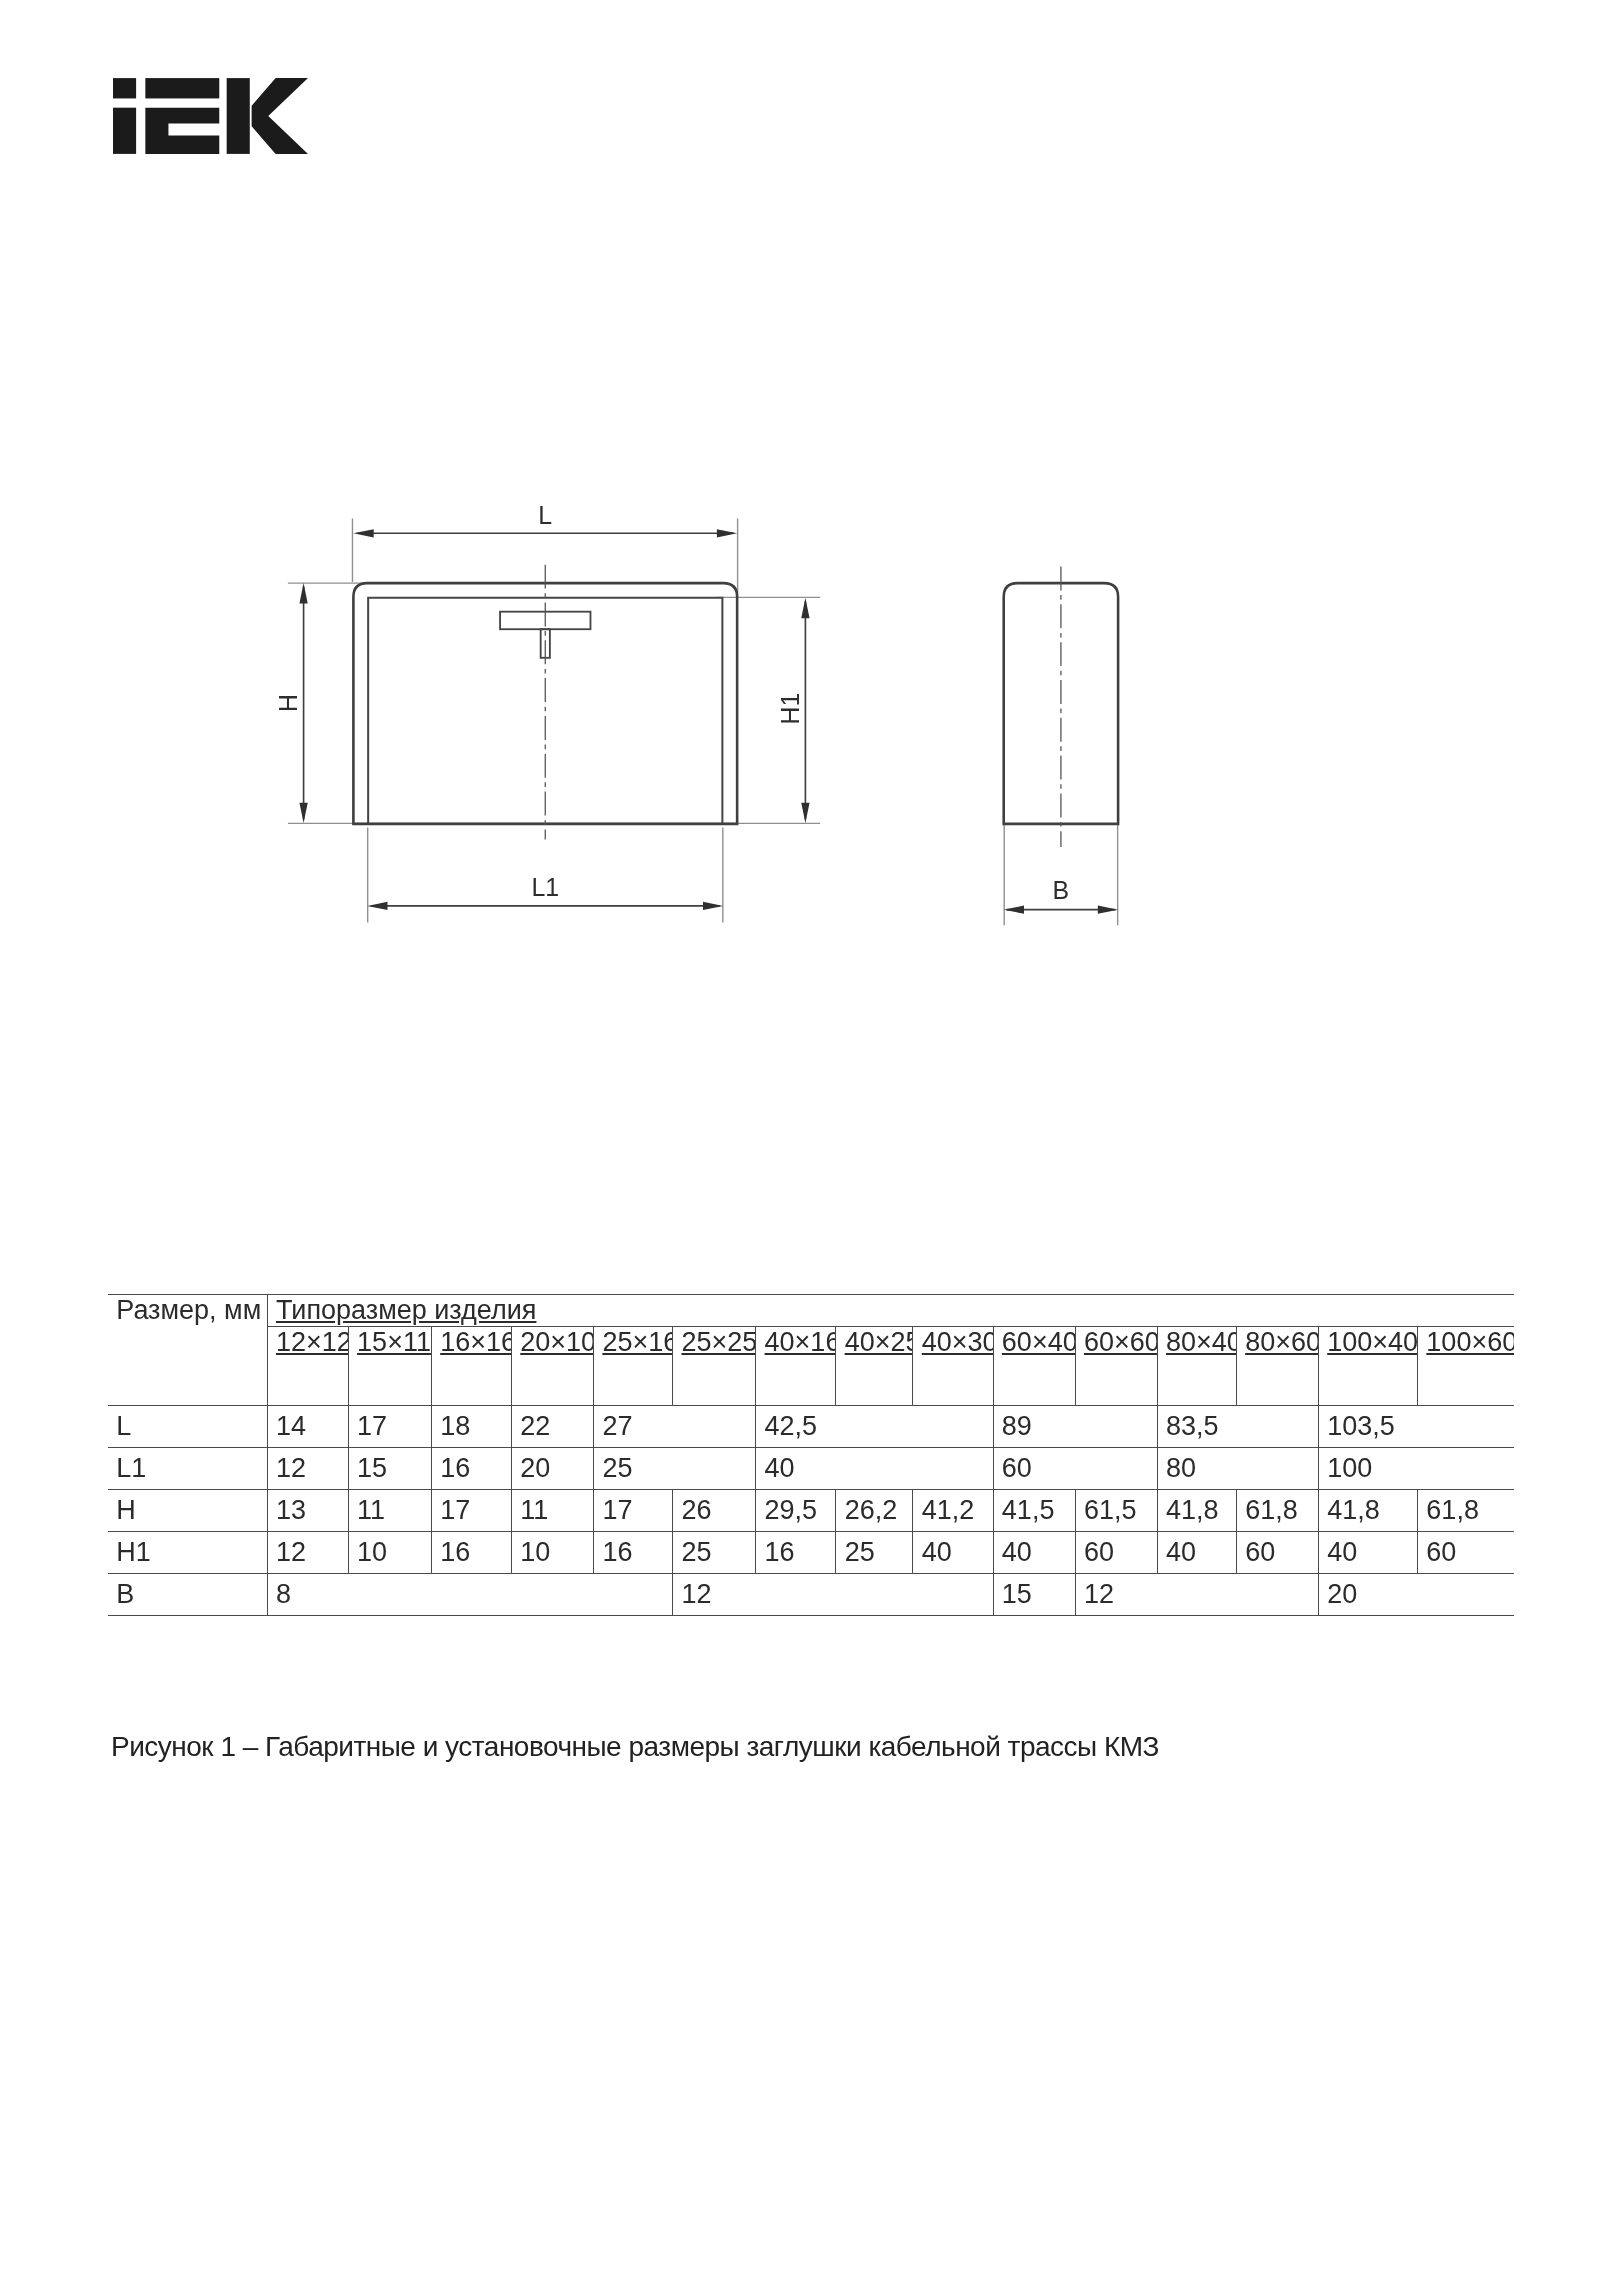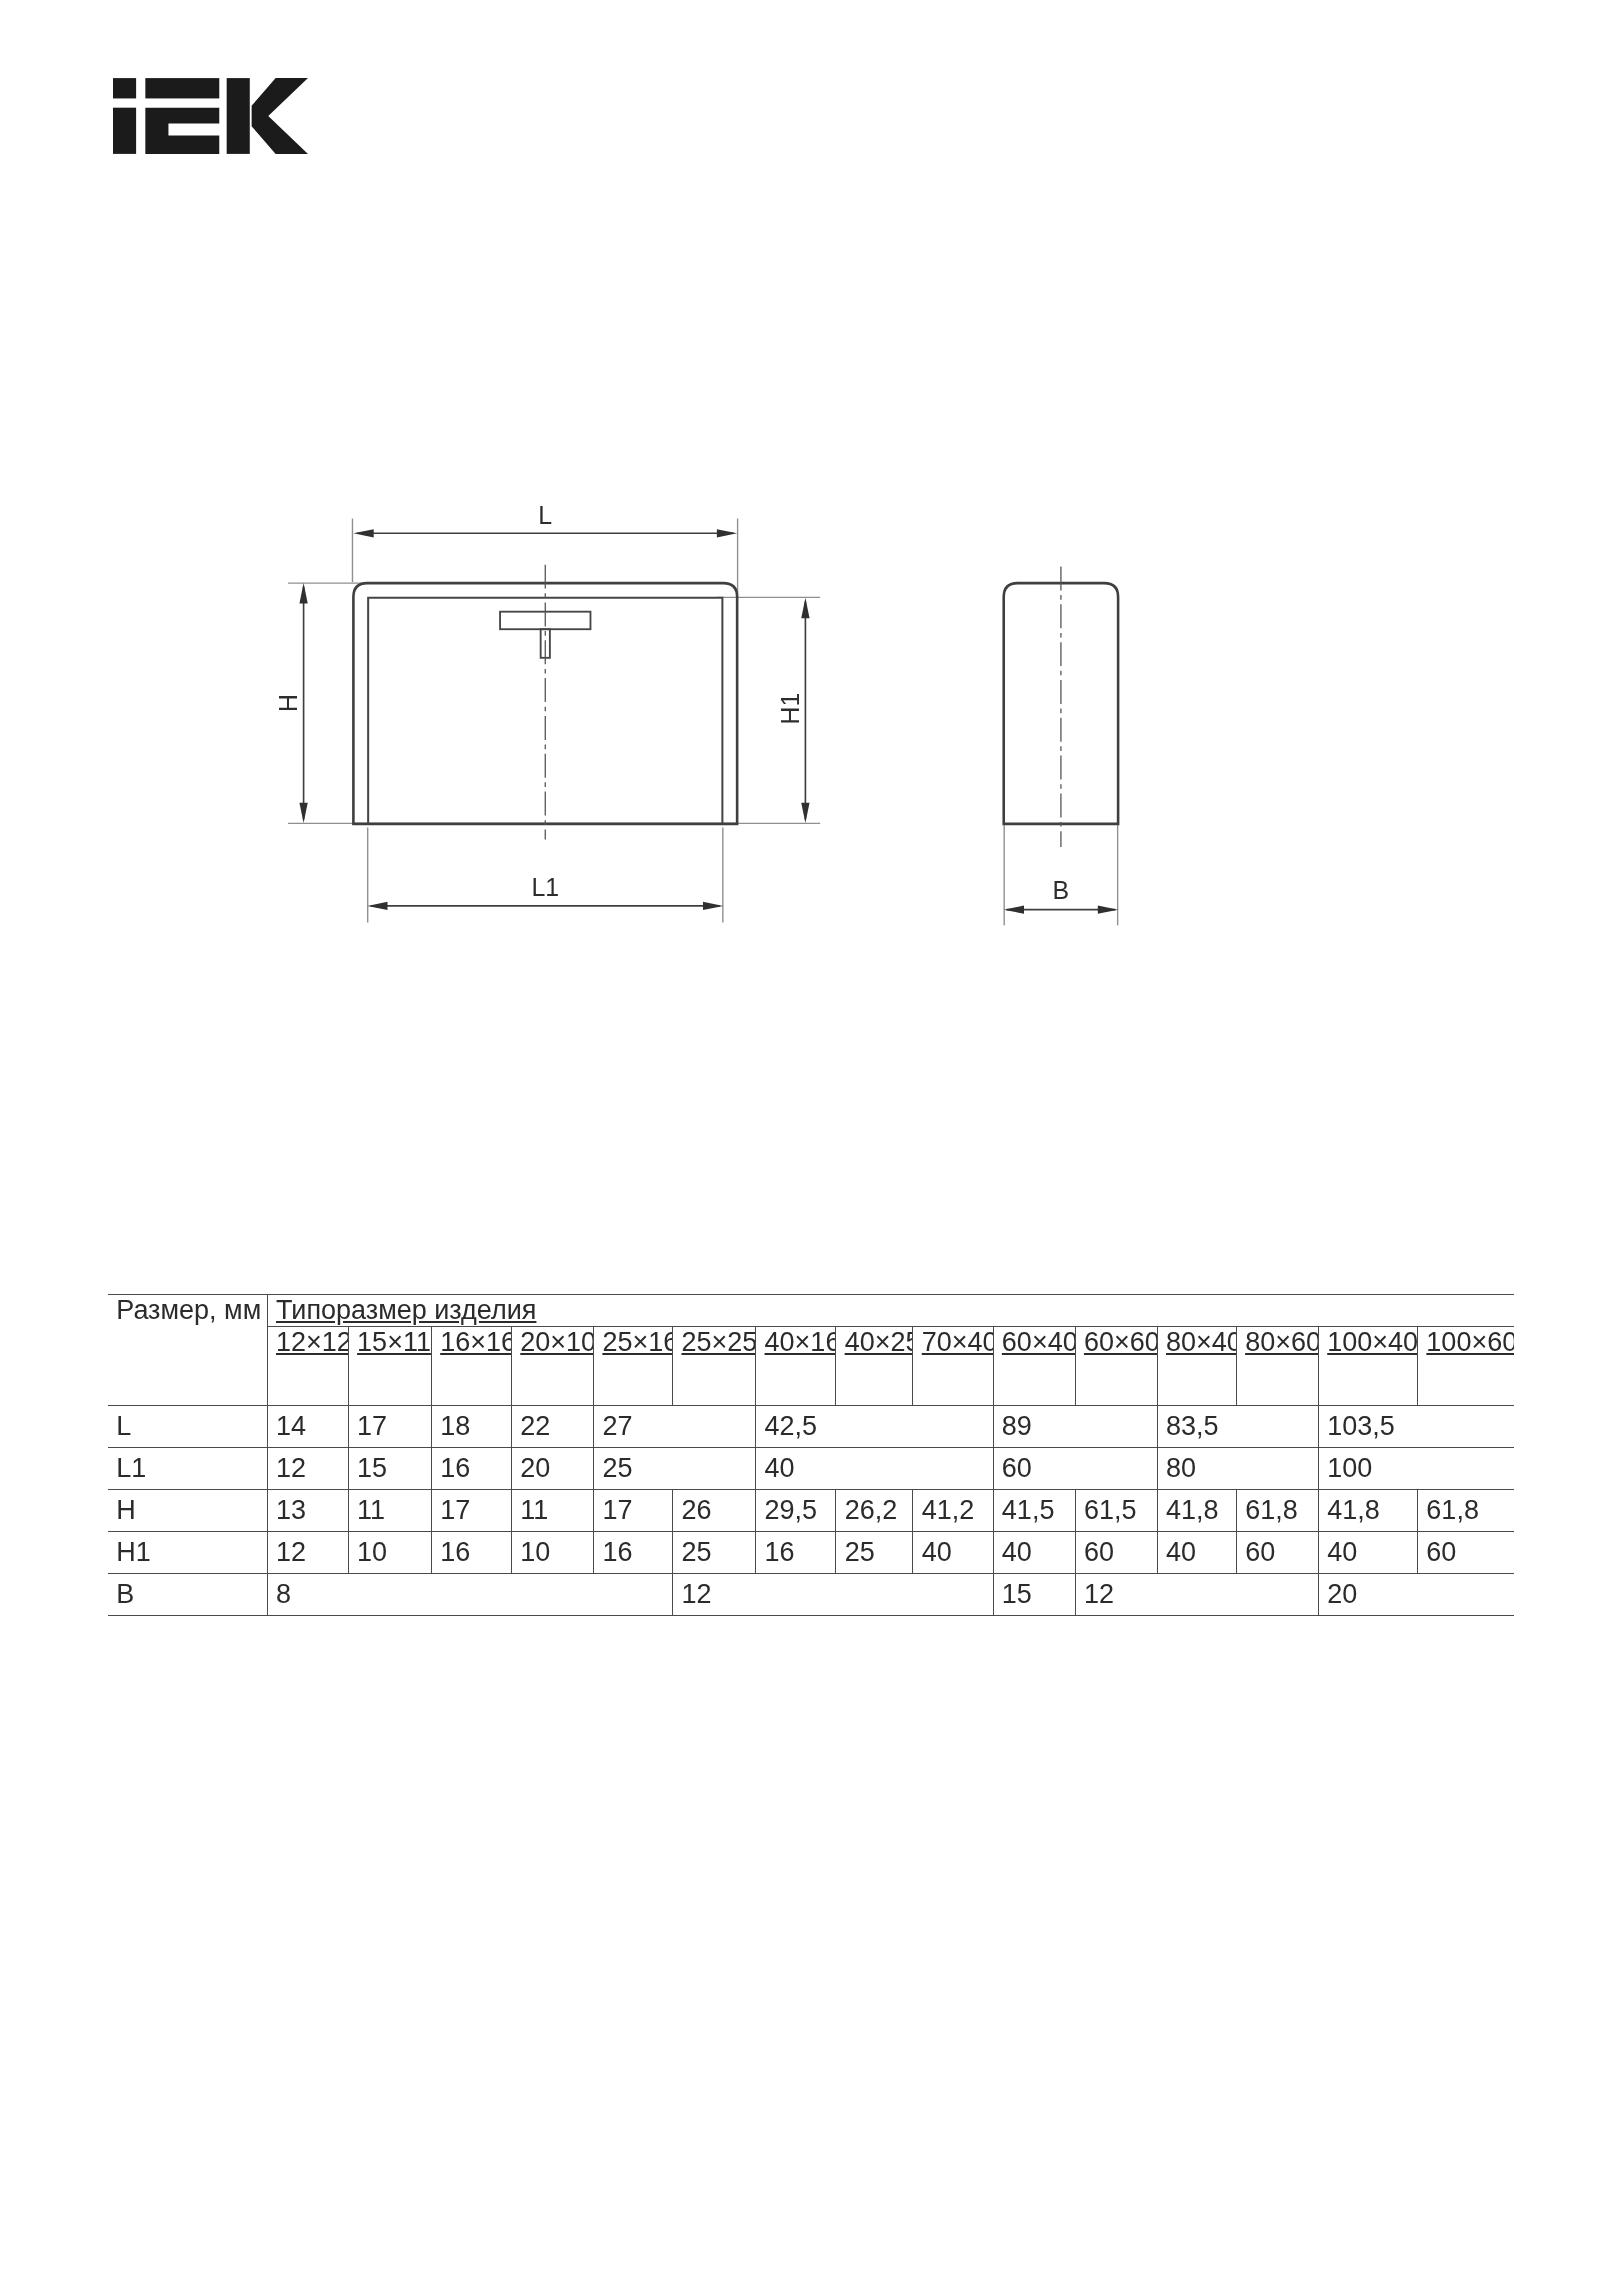--- a/index.html
+++ b/index.html
@@ -149,21 +149,21 @@
           </tr>
           <tr class="hr2">
             <th class="size-cell bb br">12×12</th>
             <th class="size-cell bb br">15×11</th>
             <th class="size-cell bb br">16×16</th>
             <th class="size-cell bb br">20×10</th>
             <th class="size-cell bb br">25×16</th>
             <th class="size-cell bb br">25×25</th>
             <th class="size-cell bb br">40×16</th>
             <th class="size-cell bb br">40×25</th>
-            <th class="size-cell bb br">70×40</th>
+            <th class="size-cell bb br">40×30</th>
             <th class="size-cell bb br">60×40</th>
             <th class="size-cell bb br">60×60</th>
             <th class="size-cell bb br">80×40</th>
             <th class="size-cell bb br">80×60</th>
             <th class="size-cell bb br">100×40</th>
             <th class="size-cell bb">100×60</th>
           </tr>
         </thead>
         <tbody>
           <tr class="dr">
@@ -231,15 +231,16 @@
             <td colspan="5" class="value-cell bb br">8</td>
             <td colspan="4" class="value-cell bb br">12</td>
             <td colspan="1" class="value-cell bb br">15</td>
             <td colspan="3" class="value-cell bb br">12</td>
             <td colspan="2" class="value-cell bb">20</td>
           </tr>
         </tbody>
       </table>
   </div>
 
+  <div class="caption">Рисунок 1 – Габаритные и установочные размеры заглушки кабельной трассы КМЗ</div>
 
 </div>
 
 
 </body></html>

